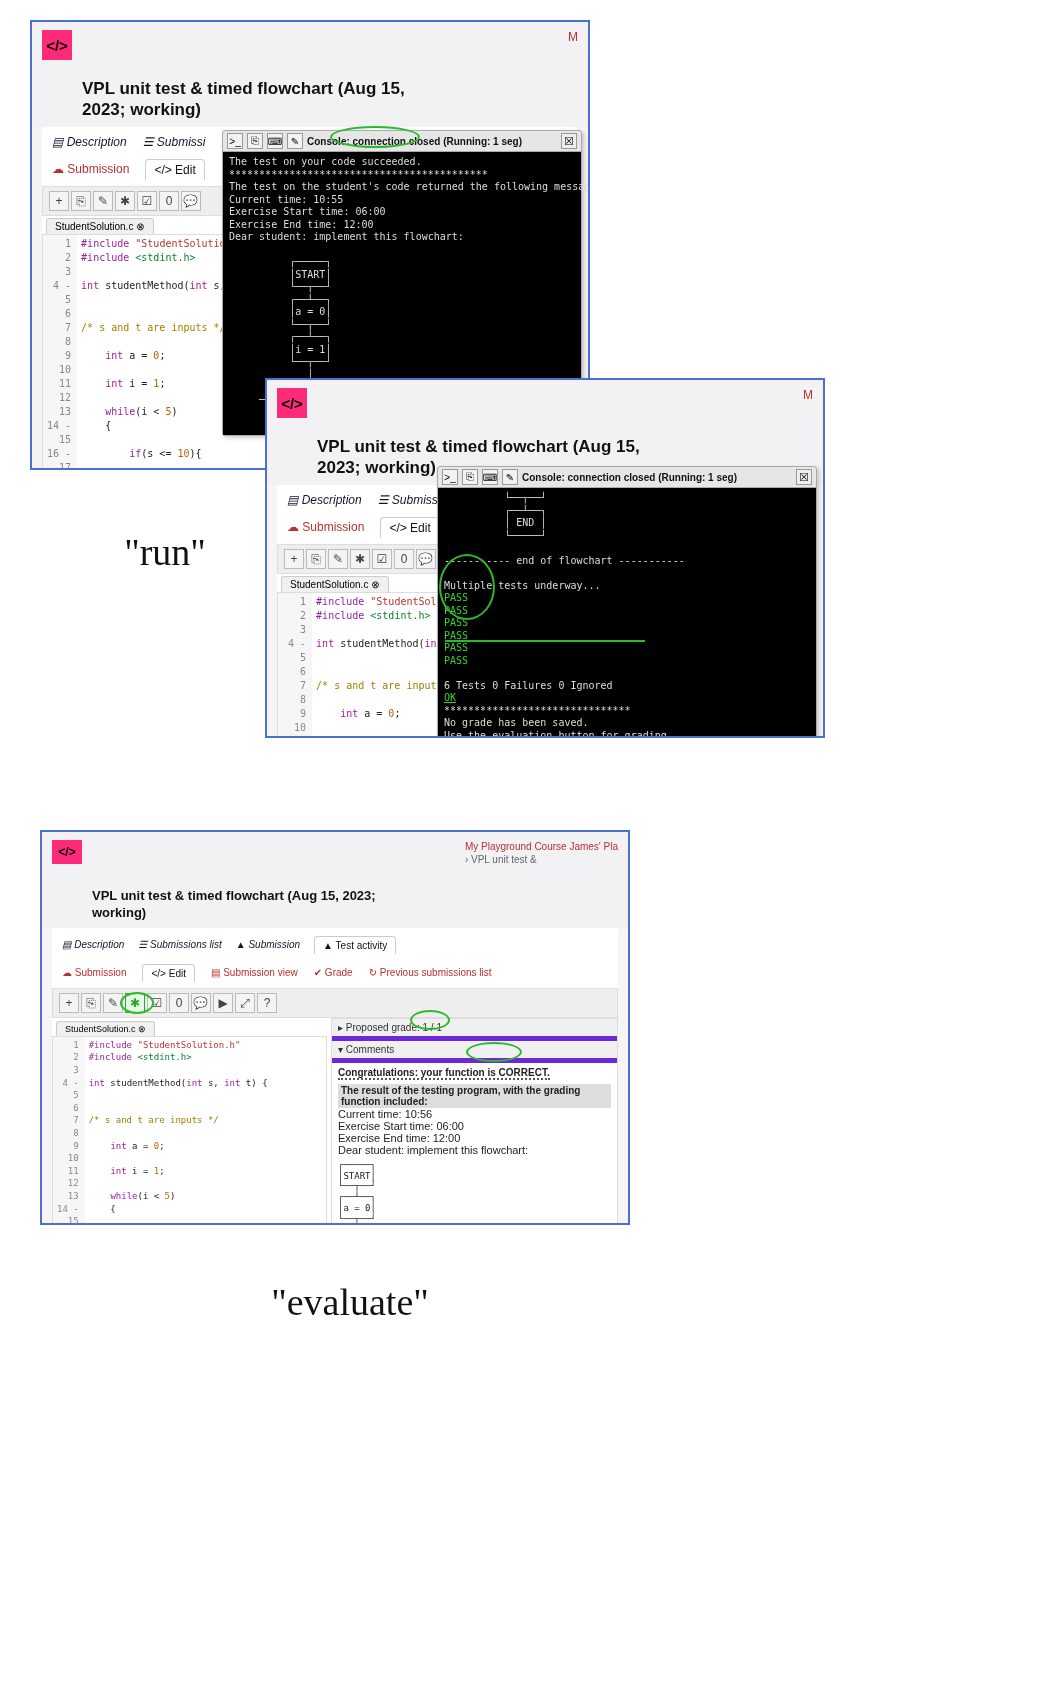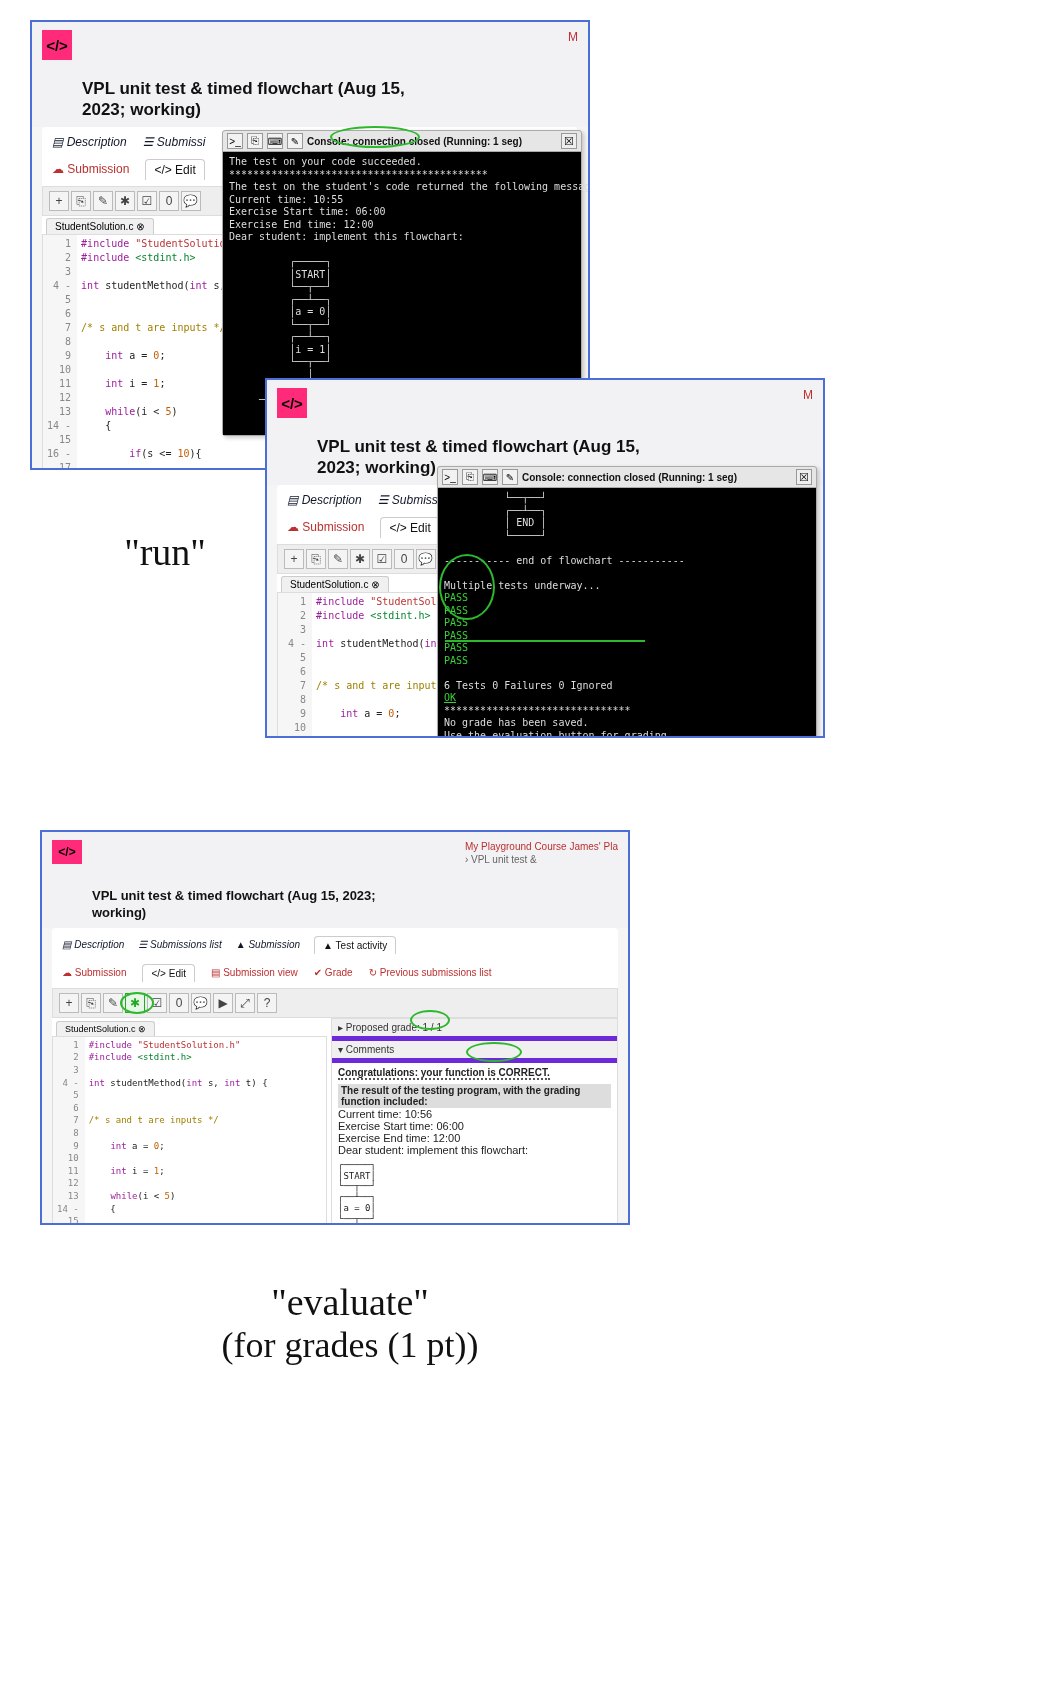--- a/index.html
+++ b/index.html
@@ -480,14 +480,13 @@
     </div>
     <div class="ellipse" style="position:absolute; left:358px; top:82px; width:40px; height:20px;"></div>
     <div class="ellipse" style="position:absolute; left:414px; top:114px; width:56px; height:20px;"></div>
     <div class="ellipse" style="position:absolute; left:68px; top:64px; width:34px; height:22px;"></div>
   </div>
  </div>
 </div>
 
 <div class="quote" style="left:150px; top:1280px; width:400px;">
   <div class="big">"evaluate"</div>
-  <div class="small">(for grades (1 pt))</div>
 </div>
 
 </body></html>

